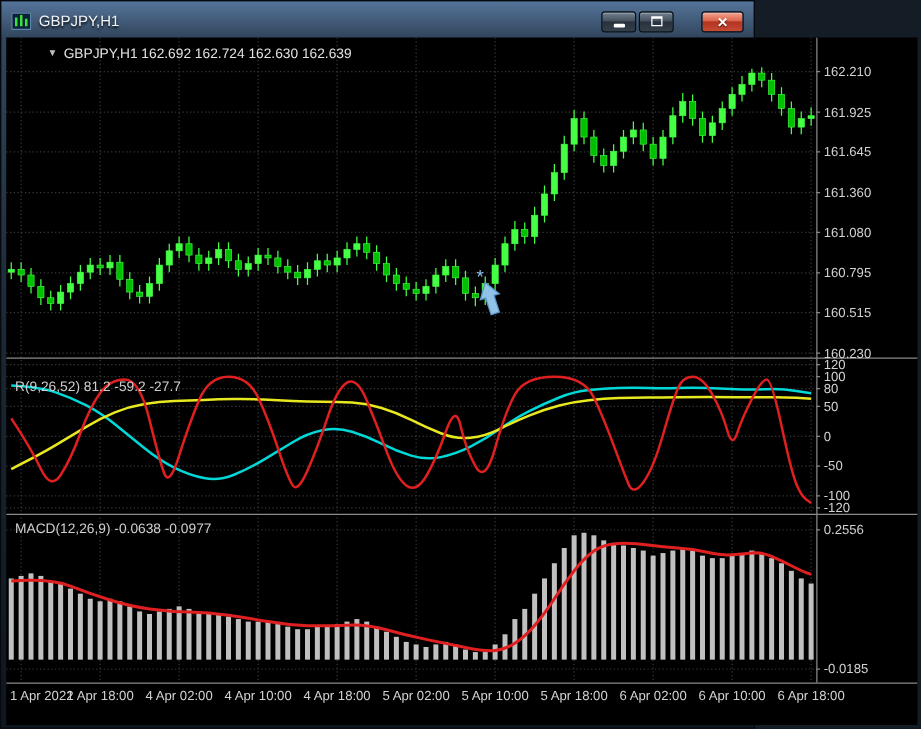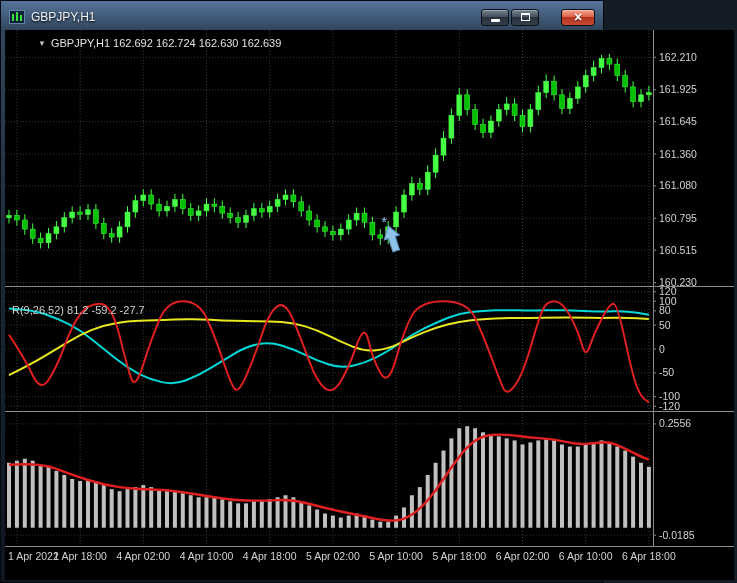--- a/index.html
+++ b/index.html
@@ -408,14 +408,15 @@
         </g>
         <g transform="translate(391.20000000000005 220.72888888888863) rotate(-18)">
           <polygon points="0,-26 8,-14 3.5,-14 3.5,0 -3.5,0 -3.5,-14 -8,-14" fill="#8fc3ea" stroke="#5d93c2" stroke-width="1"></polygon>
         </g>
         <text x="376.20000000000005" y="196.72888888888863" fill="#8fc3ea" font-size="15">*</text>
       </svg>
     <div class="overlay-label ohlc">
       <span class="tri">▼</span><span>GBPJPY,H1 162.692 162.724 162.630 162.639</span>
     </div>
     <div class="overlay-label rlab">R(9,26,52) 81.2 -59.2 -27.7</div>
+    <div class="overlay-label macdlab">MACD(12,26,9) -0.0638 -0.0977</div>
   </div>
 </div>
 
 </body></html>

